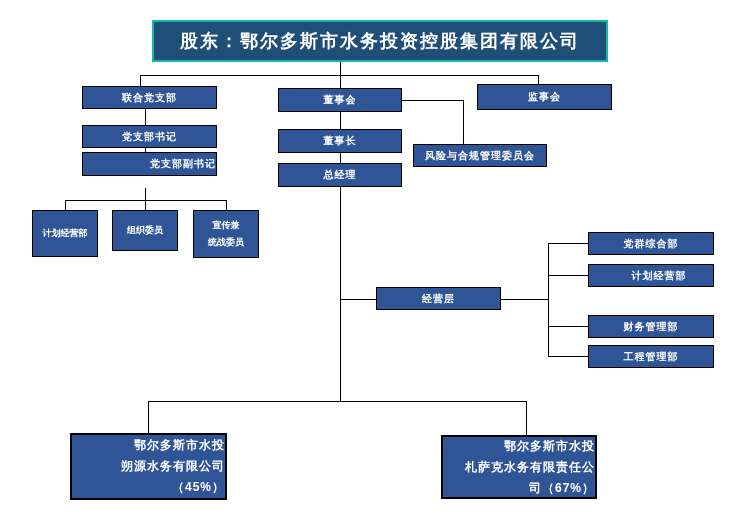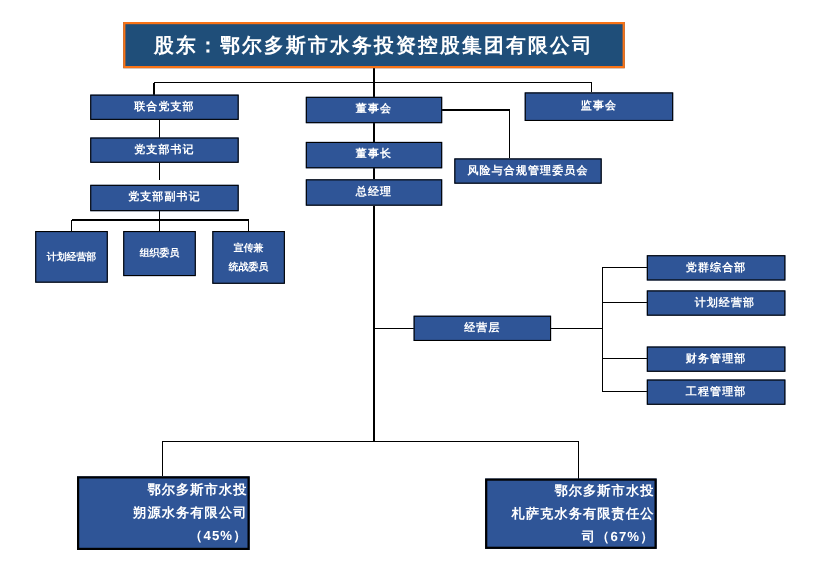--- a/index.html
+++ b/index.html
@@ -15,22 +15,22 @@
     position: absolute; box-sizing: border-box;
     background: var(--box-fill, #2F5597);
     color: var(--text-color, #ffffff);
     border: 1px solid var(--border-color, #000000);
     display: flex; flex-direction: column; align-items: center; justify-content: center;
     text-align: center; font-weight: bold; font-size: 10px; line-height: 1.35;
     letter-spacing: 1px; white-space: nowrap;
   }
   .node--title {
     background: var(--title-fill, #1F4E79);
-    border: 2px solid #f97316;
-    font-size: 18px; letter-spacing: 2px;
+    border: 2px solid #14b8a6;
+    font-size: 18px; letter-spacing: 2px; margin-left: 40px;
   }
   .node--member { font-size: 9px; line-height: 17px; letter-spacing: 0; }
   .node--company { border-width: 2px; font-size: 12px; line-height: 21px; letter-spacing: 1px; align-items: flex-end; }
 </style>
 </head>
 <body>
 
 <div class="chart-canvas">
 
   <svg class="wires" viewBox="0 0 740 528" xmlns="http://www.w3.org/2000/svg" shape-rendering="crispEdges" stroke="#000000" stroke-width="1" fill="none">
@@ -47,21 +47,21 @@
   <div class="node node--title" style="left:112px; top:20px; width:456px; height:42px;">
     <span>股东：鄂尔多斯市水务投资控股集团有限公司</span>
   </div>
 
   <div class="node" style="left:82px; top:86px; width:135px; height:23px;">
     <span>联合党支部</span>
   </div>
   <div class="node" style="left:82px; top:125px; width:135px; height:23px;">
     <span>党支部书记</span>
   </div>
-  <div class="node" style="left:82px; top:168px; width:135px; height:24px;">
+  <div class="node" style="left:82px; top:152px; width:135px; height:24px;align-items:flex-end;">
     <span>党支部副书记</span>
   </div>
   <div class="node node--member" style="left:32px; top:210px; width:66px; height:47px;">
     <span>计划经营部</span>
   </div>
   <div class="node node--member" style="left:112px; top:210px; width:66px; height:41px;">
     <span>组织委员</span>
   </div>
   <div class="node node--member" style="left:193px; top:210px; width:66px; height:48px;">
     <span>宣传兼</span>

